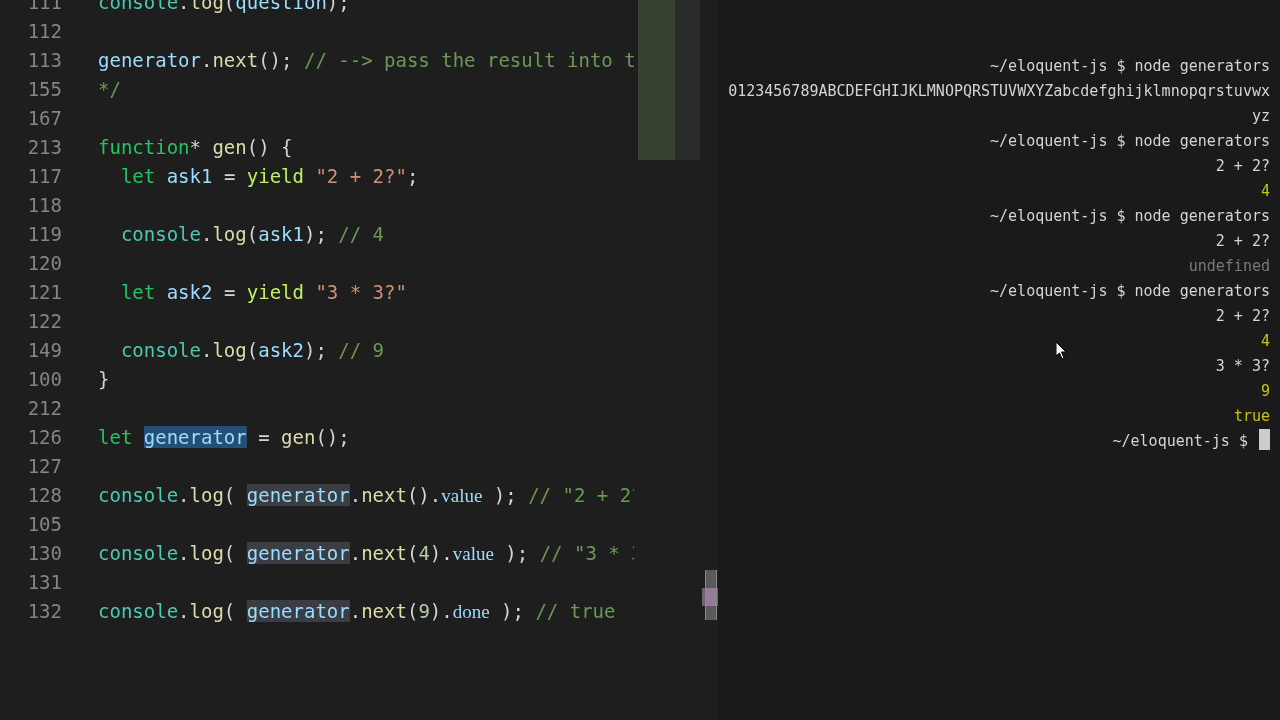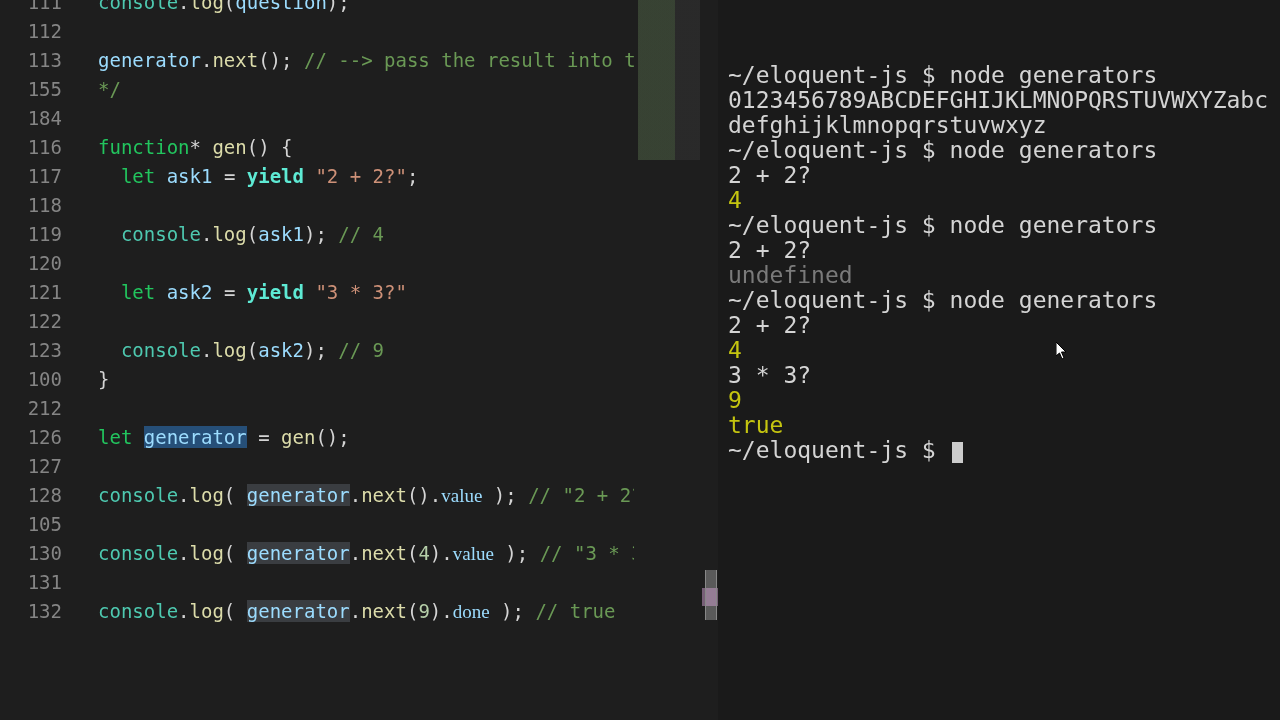--- a/index.html
+++ b/index.html
@@ -44,21 +44,21 @@
   .fn { color: #dcdcaa; }       
   .var { color: #9cdcfe; }      
   .prop { color: #9cdcfe; font-family: Liberation Serif, serif; }
   .str { color: #ce9178; }      
   .num { color: #b5cea8; }      
   .cmt { color: #6a9955; }      
   .pun { color: #d4d4d4; }
   .obj { color: #4ec9b0; }      
   .hl { background: #264f78; }  
   .hm { background: #3a3d41; }  
-  .yld { color: #5eead4; font-weight: bold; }      
+  .yld { color: #bef264; }      
   .minimap {
     position: absolute;
     right: 0; top: 0;
     width: 70px;
     height: 100%;
     background: #1e1e1e;
   }
   .minimap-inner {
     position: absolute;
     left: 4px; right: 4px;
@@ -93,27 +93,28 @@
     position:absolute;
     left:-3px; right:-3px;
     top:18px; height:18px;
     background:#d0a0d0;
     opacity:0.5;
   }
   .terminal-pane {
     flex: 1;
     height: 100%;
     background: #1a1a1a;
-    padding: 13px 10px;
+    padding: 4px 10px;
     color: #d4d4d4;
     line-height: 25px;
-    font-size: 23px;
+    font-size: 15px;
     white-space: pre-wrap;
     word-break: break-all;
     position: relative;
+    text-align: right;
   }
   .term-prompt { color: #d4d4d4; }
   .term-yellow { color: #c5c510; }
   .term-grey { color: #7a7a7a; margin-top: 28px; }
   .cursor-block {
     display: inline-block;
     width: 11px;
     height: 21px;
     background: #cccccc;
     vertical-align: text-bottom;
@@ -129,29 +130,29 @@
 </style>
 </head>
 <body>
 
 <div class="editor-pane">
   <div class="gutter" id="gutter" style="top: -12px;">
       <div>111</div>
       <div>112</div>
       <div>113</div>
       <div>155</div>
-      <div>184</div>
-      <div>116</div>
+      <div>167</div>
+      <div>213</div>
       <div>117</div>
       <div>118</div>
       <div>119</div>
       <div>120</div>
       <div>121</div>
       <div>122</div>
-      <div>123</div>
+      <div>149</div>
       <div>100</div>
       <div>212</div>
       <div>126</div>
       <div>127</div>
       <div>128</div>
       <div>105</div>
       <div>130</div>
       <div>131</div>
       <div>132</div>
     </div>

